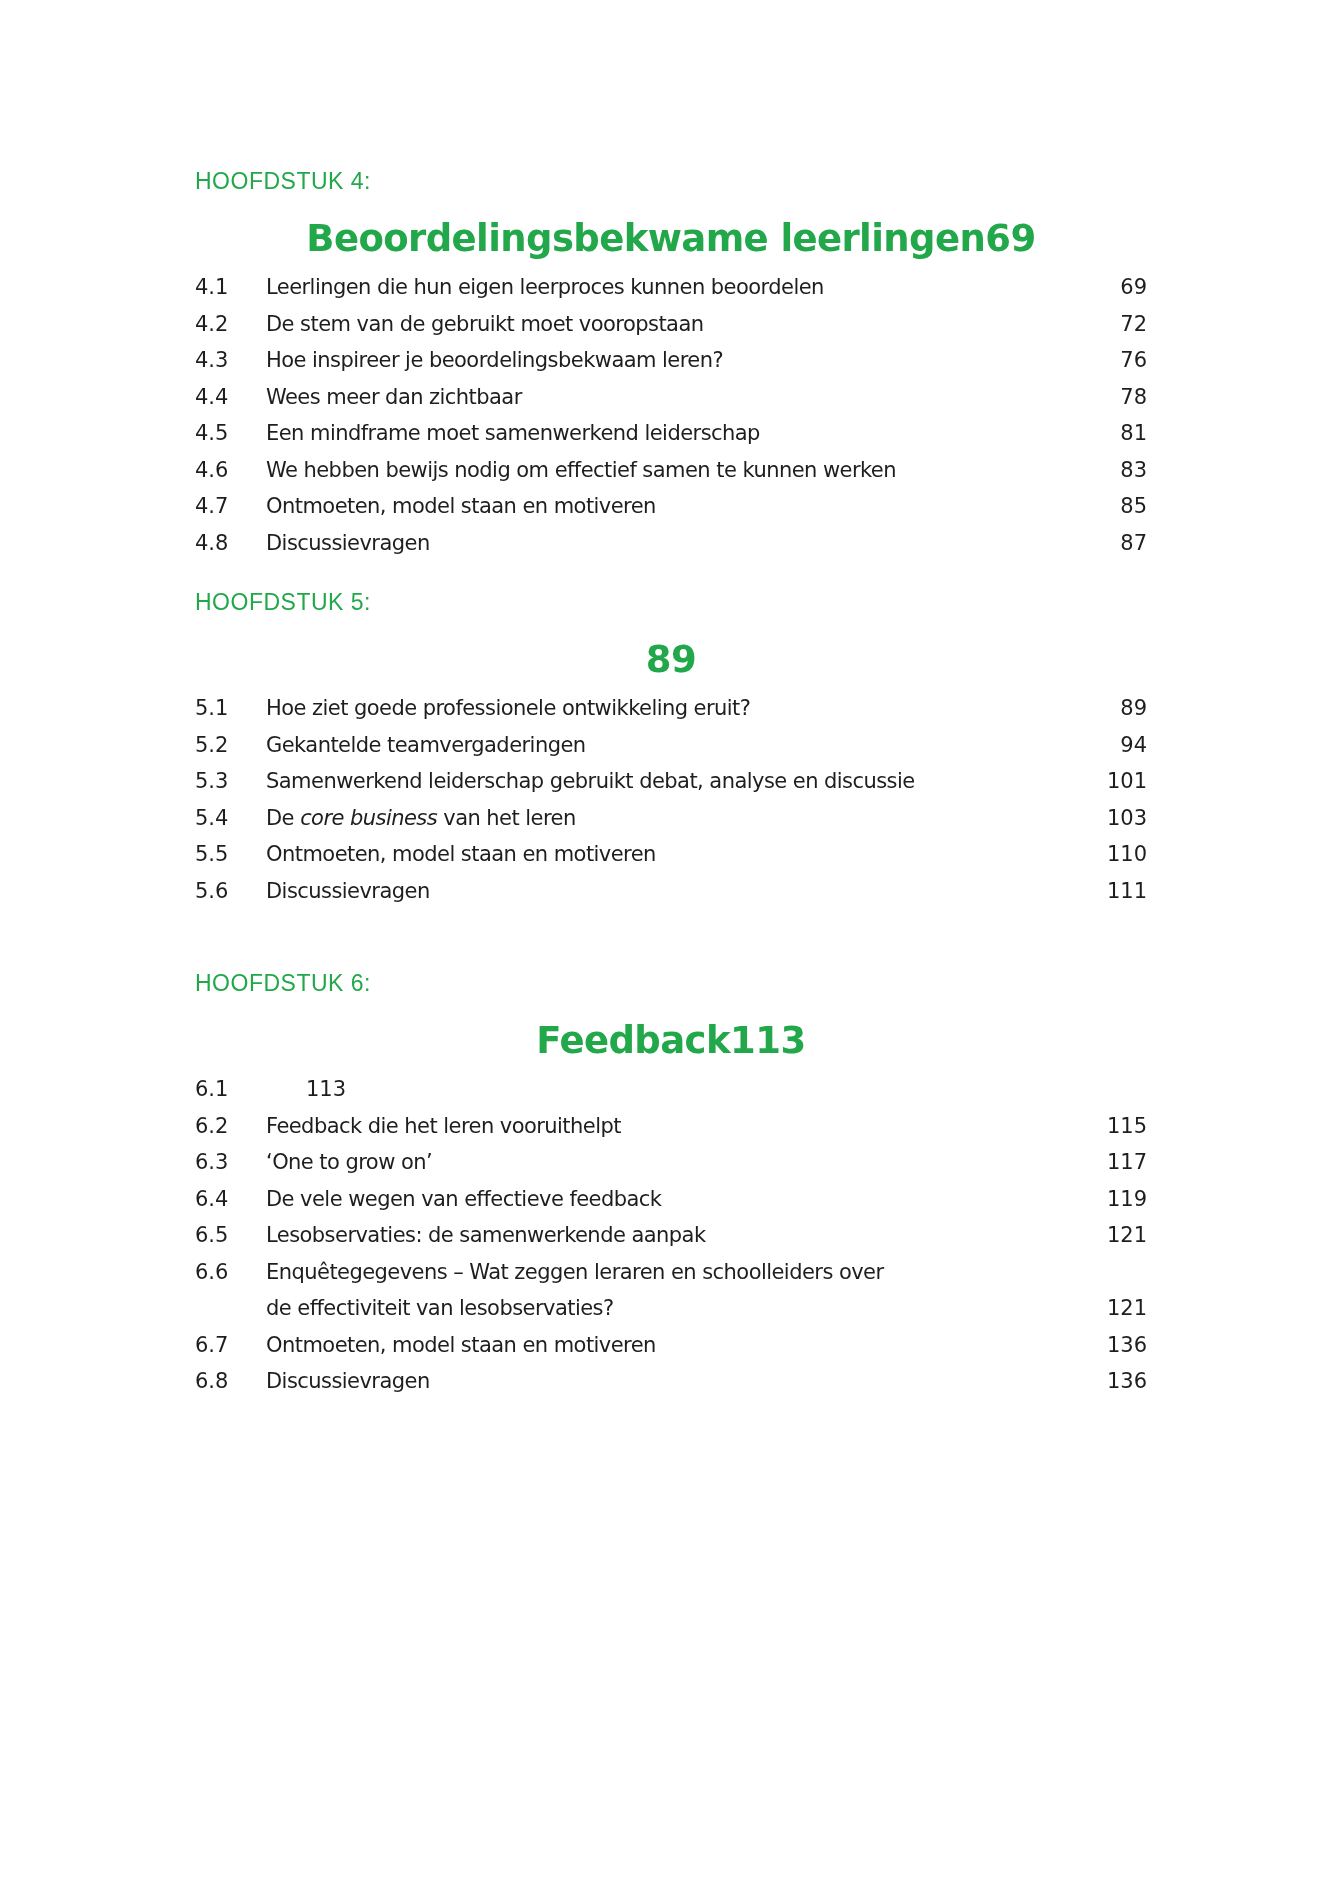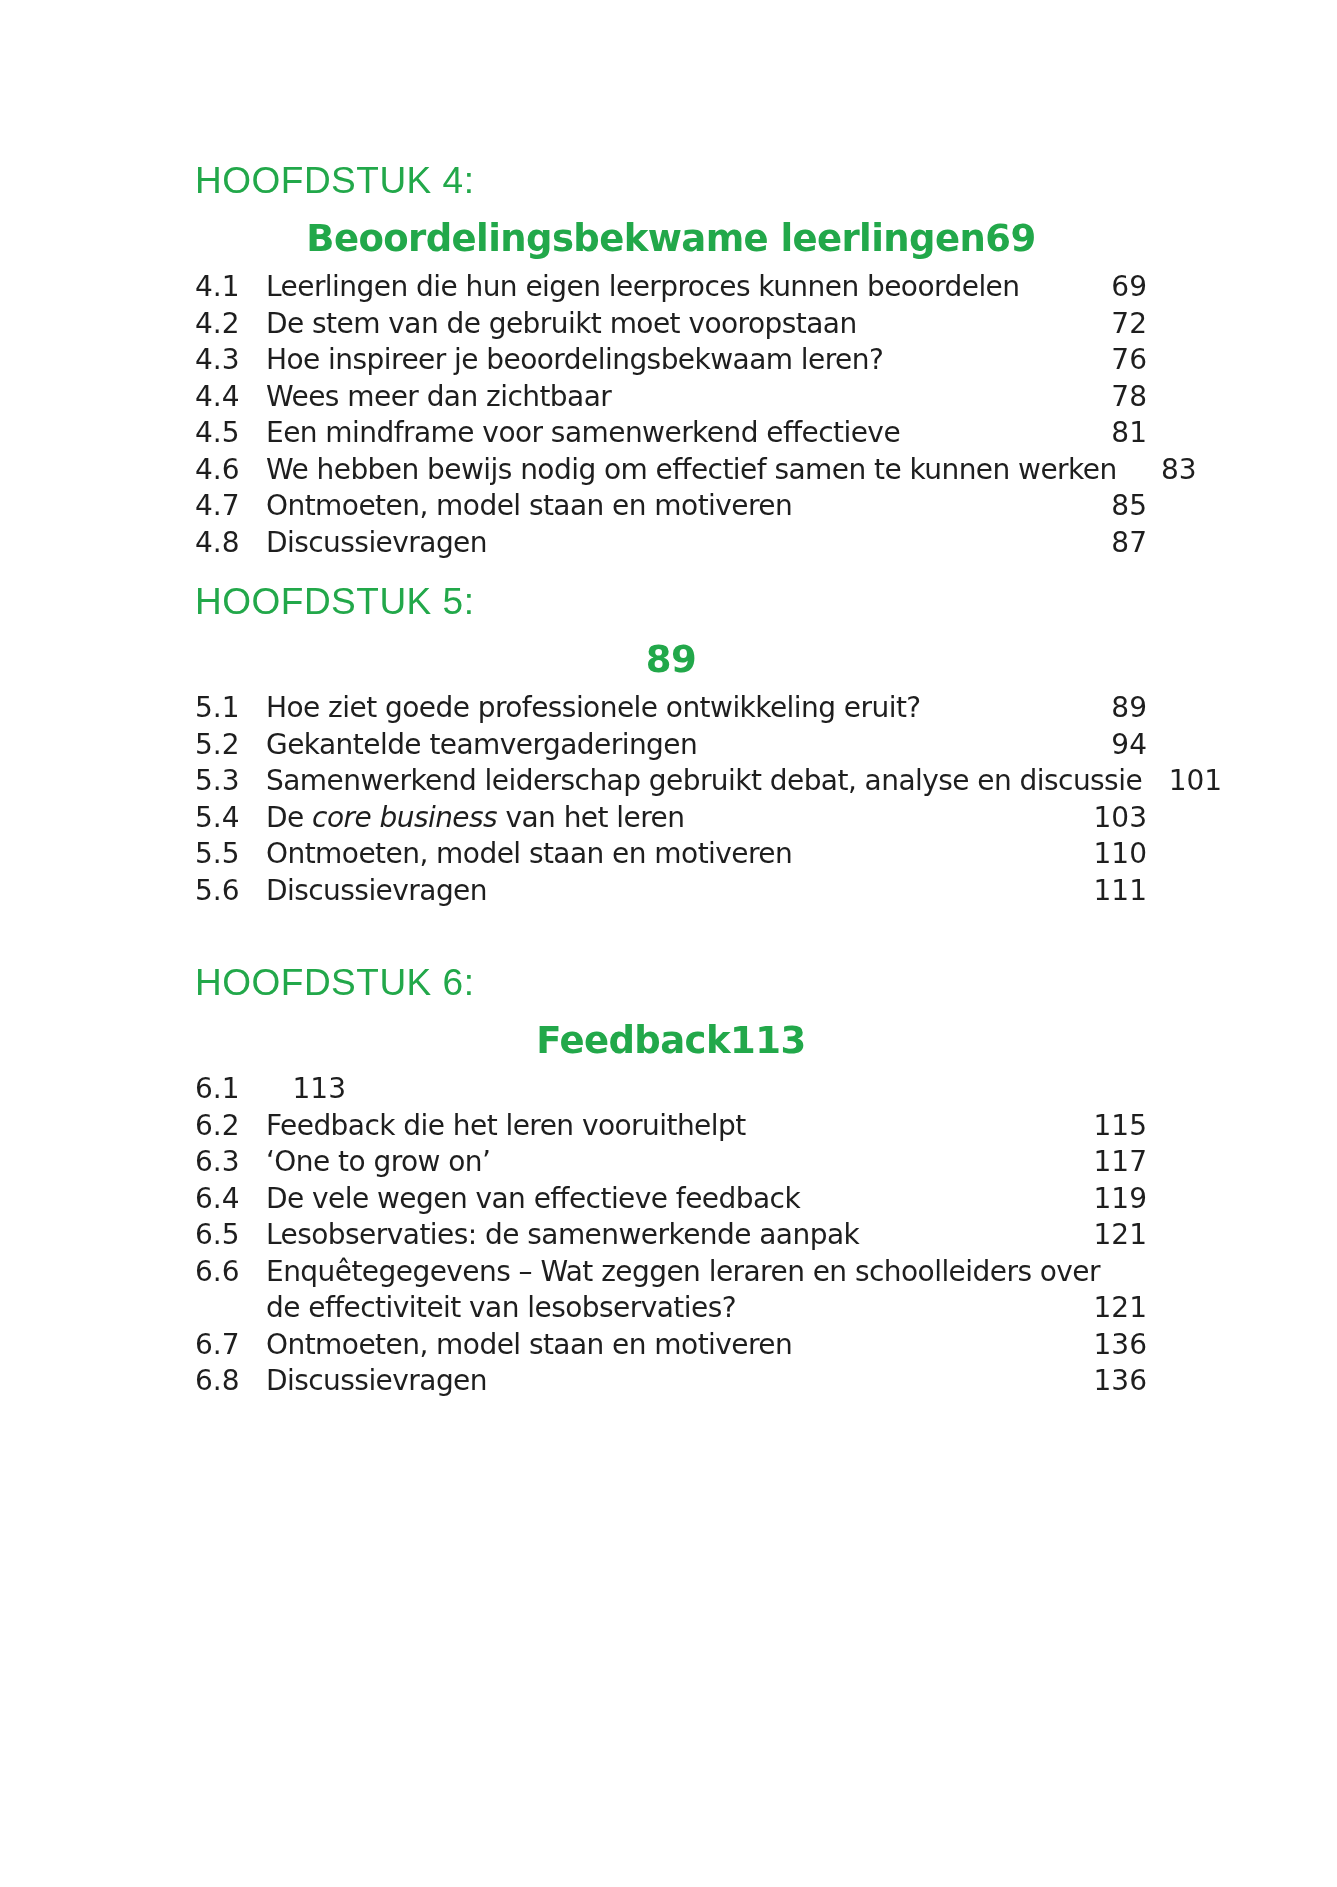--- a/index.html
+++ b/index.html
@@ -1,30 +1,30 @@
 <!DOCTYPE html>
 <html><head>
 <meta charset="utf-8">
 <style>
   html, body { margin: 0; padding: 0; background: #ffffff; }
   body { width: 1337px; height: 1887px; position: relative; overflow: hidden;
          font-family: "DejaVu Sans", sans-serif; color: #1e1e1e; }
   .page { position: absolute; left: 195px; top: 0; width: 952px; }
   .chapter { position: absolute; left: 0; width: 952px; }
-  .ch-label { font-family: "Liberation Sans", sans-serif; color: #22a84a; font-size: 37px;
+  .ch-label { font-family: "Liberation Sans", sans-serif; color: #22a84a; font-size: 23px;
               letter-spacing: 0.5px; height: 40px; line-height: 40px; white-space: nowrap; }
   .ch-title-row { display: flex; justify-content: center; align-items: baseline;
                   height: 56px; line-height: 56px; margin-top: 10px; }
   .ch-title { font-family: "DejaVu Sans", sans-serif; font-weight: bold; color: #22a84a;
               font-size: 37px; letter-spacing: -0.6px; white-space: nowrap; }
   .ch-page { font-family: "DejaVu Sans", sans-serif; font-weight: bold; color: #22a84a;
              font-size: 37px; letter-spacing: -0.5px; }
   .entries { margin-top: 2px; }
   .entry { display: flex; align-items: baseline; height: 36.5px; line-height: 36.5px;
-           font-size: 28px; white-space: nowrap; }
+           font-size: 21px; white-space: nowrap; }
   .entry .num { width: 71px; flex: none; font-family: "DejaVu Sans", sans-serif; }
   .entry .text { flex: 1; font-family: "DejaVu Sans", sans-serif; letter-spacing: -0.55px; }
   .entry .pg { width: 80px; text-align: right; flex: none; font-family: "DejaVu Sans", sans-serif; }
   .entry .text i { font-style: italic; }
   .entry.cont .num { visibility: hidden; }
 </style>
 </head>
 <body>
 
 <div class="page">
@@ -51,21 +51,21 @@
           <span class="text">Hoe inspireer je beoordelingsbekwaam leren?</span>
           <span class="pg">76</span>
         </div>
       <div class="entry">
           <span class="num">4.4</span>
           <span class="text">Wees meer dan zichtbaar</span>
           <span class="pg">78</span>
         </div>
       <div class="entry">
           <span class="num">4.5</span>
-          <span class="text">Een mindframe voor samenwerkend effectieve</span>
+          <span class="text">Een mindframe moet samenwerkend leiderschap</span>
           <span class="pg">81</span>
         </div>
       <div class="entry">
           <span class="num">4.6</span>
           <span class="text">We hebben bewijs nodig om effectief samen te kunnen werken</span>
           <span class="pg">83</span>
         </div>
       <div class="entry">
           <span class="num">4.7</span>
           <span class="text">Ontmoeten, model staan en motiveren</span>

